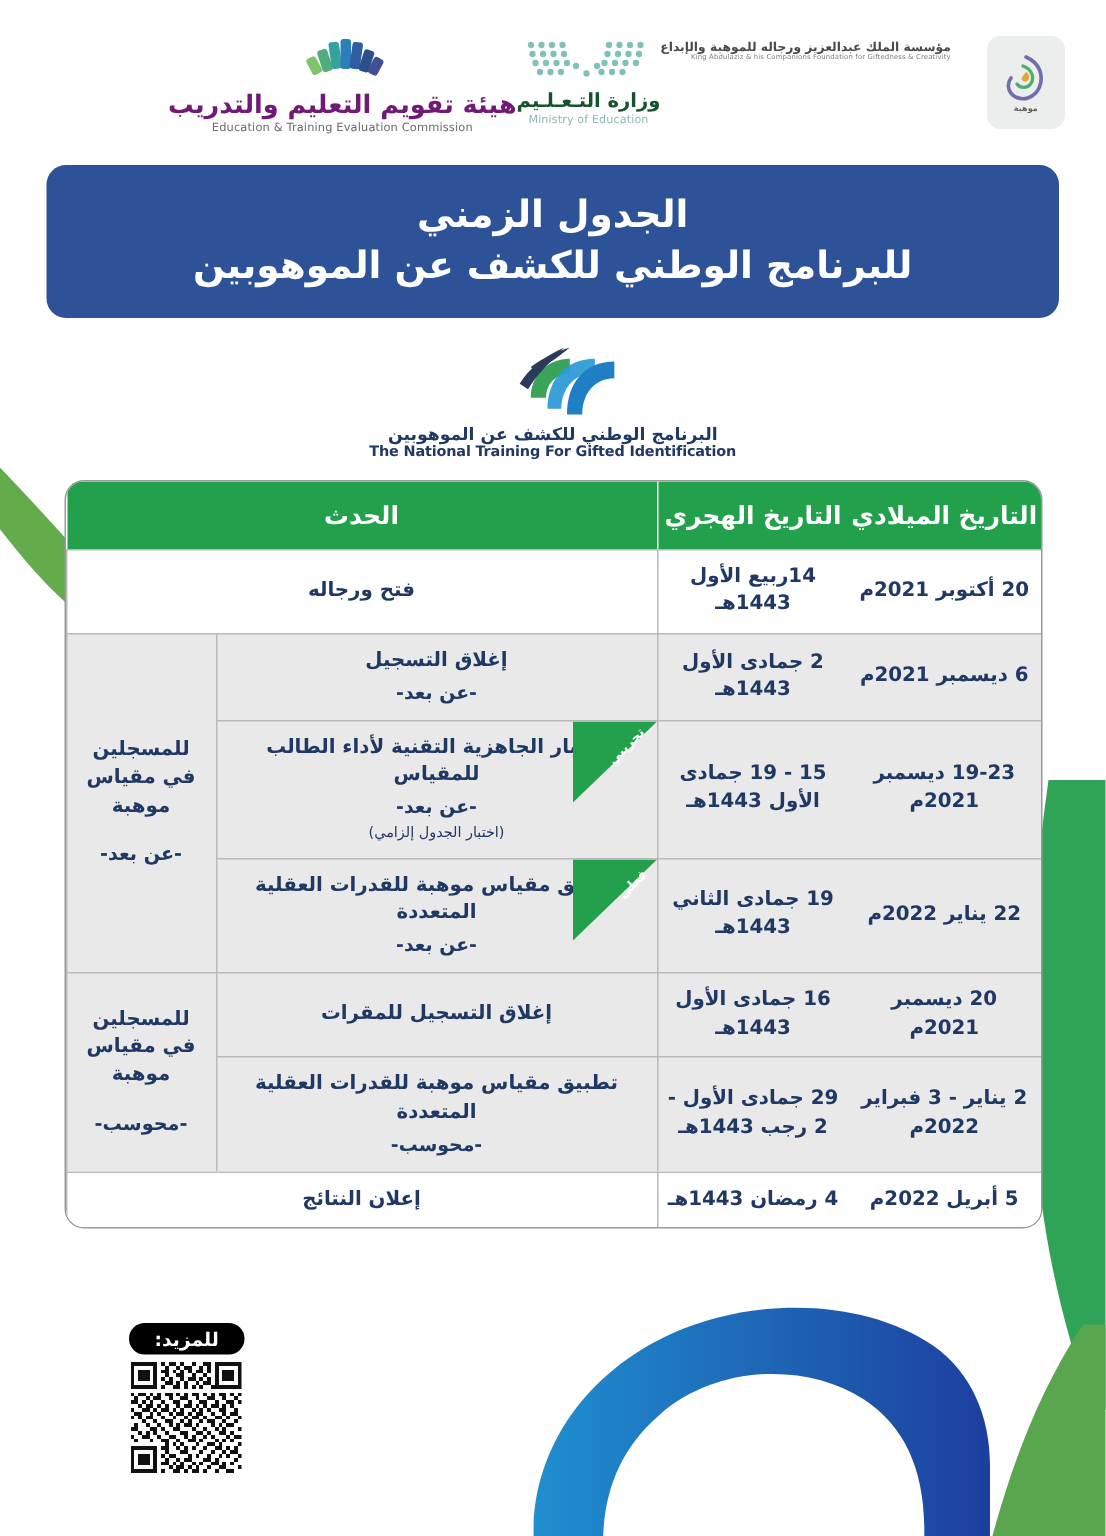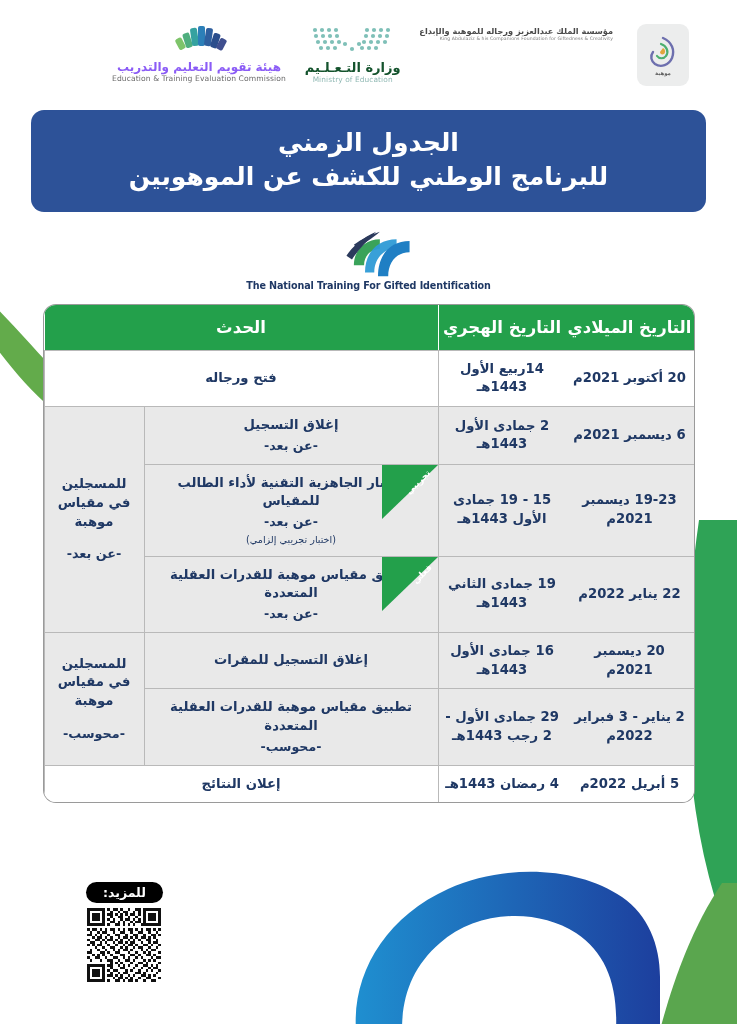--- a/index.html
+++ b/index.html
@@ -17,21 +17,21 @@
 
   
   #header-logos{
     position:relative;z-index:3;
     display:flex;align-items:flex-start;justify-content:space-between;
     padding:24px 26px 0 34px;height:90px;box-sizing:border-box;
     direction:ltr;
   }
   .logo-block{display:flex;flex-direction:column;align-items:center;}
   .logo-ar{
-    font-size:12px;font-weight:bold;color:#8b5cf6;letter-spacing:-.2px;
+    font-size:17px;font-weight:bold;color:#701a75;letter-spacing:-.2px;
     direction:rtl;white-space:nowrap;margin-top:2px;
   }
   .logo-en{font-size:7.6px;color:#6b6b6b;letter-spacing:.1px;white-space:nowrap;}
   #logo-etec{margin-left:78px;}
   #logo-moe .logo-ar{color:#14532d;font-size:13px;letter-spacing:1px;}
   #logo-moe .logo-en{color:#8fb8b3;font-size:7.4px;}
   #logo-mawhiba{display:flex;gap:24px;direction:ltr;margin-right:22px;}
   #logo-mawhiba .txt{display:flex;flex-direction:column;align-items:flex-end;}
   #logo-mawhiba .logo-ar{font-size:8.2px;color:#4a4a4a;font-weight:bold;}
   #logo-mawhiba .logo-en{font-size:4.6px;color:#7d7d7d;}
@@ -229,20 +229,21 @@
 </div>
 
 <div id="program-logo">
   <svg class="mark" viewBox="0 0 120 56">
     <path d="M58,40 C58,24 70,12 86,12 L86,23 C76,23 69,30 69,40 Z" fill="#3aa35a"></path>
     <path d="M70,48 C70,26 84,12 104,12 L104,22 C90,22 80,33 80,48 Z" fill="#2e9bd6" opacity=".95"></path>
     <path d="M84,52 C84,28 98,14 118,14 L118,26 C104,26 95,37 95,52 Z" fill="#1f7fc4"></path>
     <path d="M50,30 C56,20 68,10 82,4 C72,14 62,24 56,34 Z" fill="#2b3a5c"></path>
     <path d="M58,18 C66,12 76,7 86,4 C78,11 68,17 62,22 Z" fill="#2b3a5c"></path>
   </svg>
+  <div class="pl-ar">البرنامج الوطني للكشف عن الموهوبين</div>
   <div class="pl-en">The National Training For Gifted Identification</div>
 </div>
 
 <div id="schedule-wrap">
   <table id="schedule">
     <colgroup>
       <col class="col-greg">
         <col class="col-hijri">
         <col>
         <col class="col-group">
@@ -279,21 +280,21 @@
 
       <tr class="row-shaded">
         <td class="cell-greg">19-23 ديسمبر 2021م</td>
         <td class="cell-hijri">15 - 19 جمادى الأول 1443هـ</td>
         <td class="cell-event">
           <div class="ribbon">
             <span>تجريبي</span>
           </div>
           <span>اختبار الجاهزية التقنية لأداء الطالب للمقياس</span>
           <span class="sub">-عن بعد-</span>
-          <span class="note">(اختبار تجريبي إلزامي)</span>
+          <span class="note">(اختبار الجدول إلزامي)</span>
         </td>
       </tr>
 
       <tr class="row-shaded">
         <td class="cell-greg">22 يناير 2022م</td>
         <td class="cell-hijri">19 جمادى الثاني 1443هـ</td>
         <td class="cell-event">
           <div class="ribbon">
             <span>فعلي</span>
           </div>

